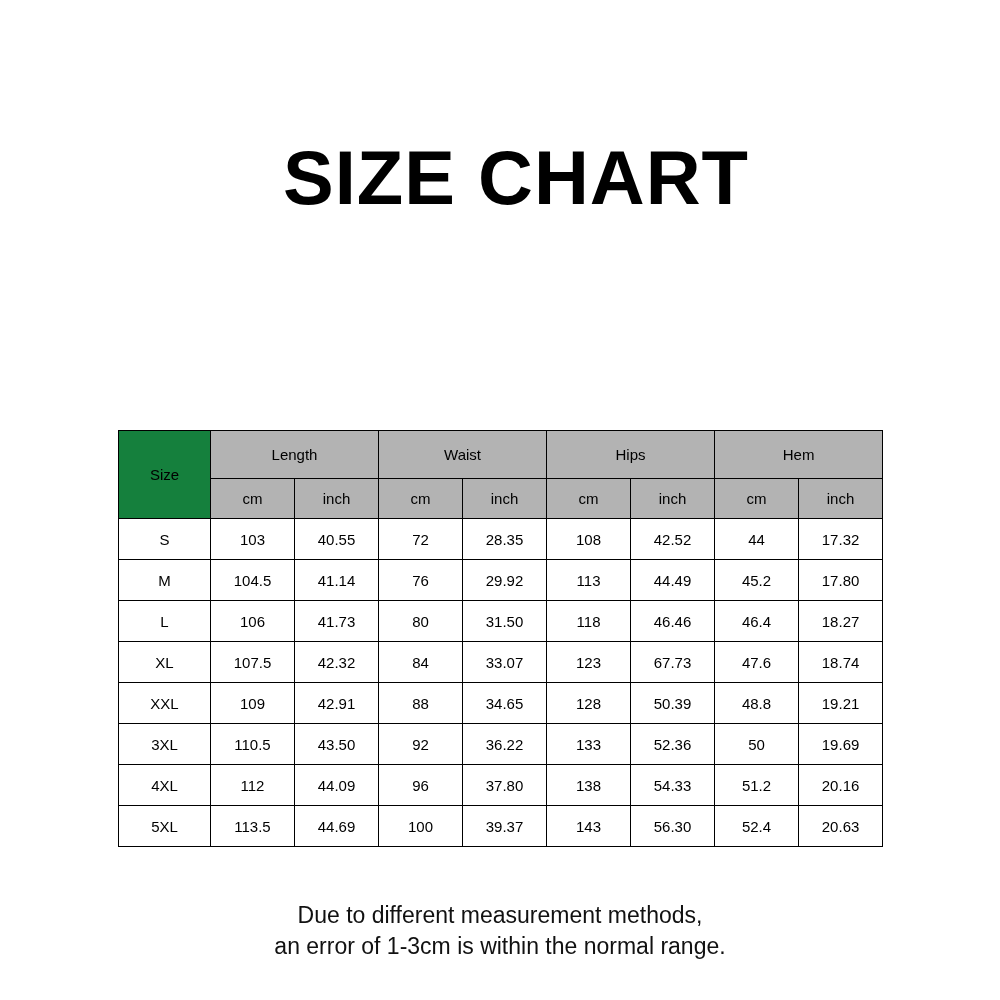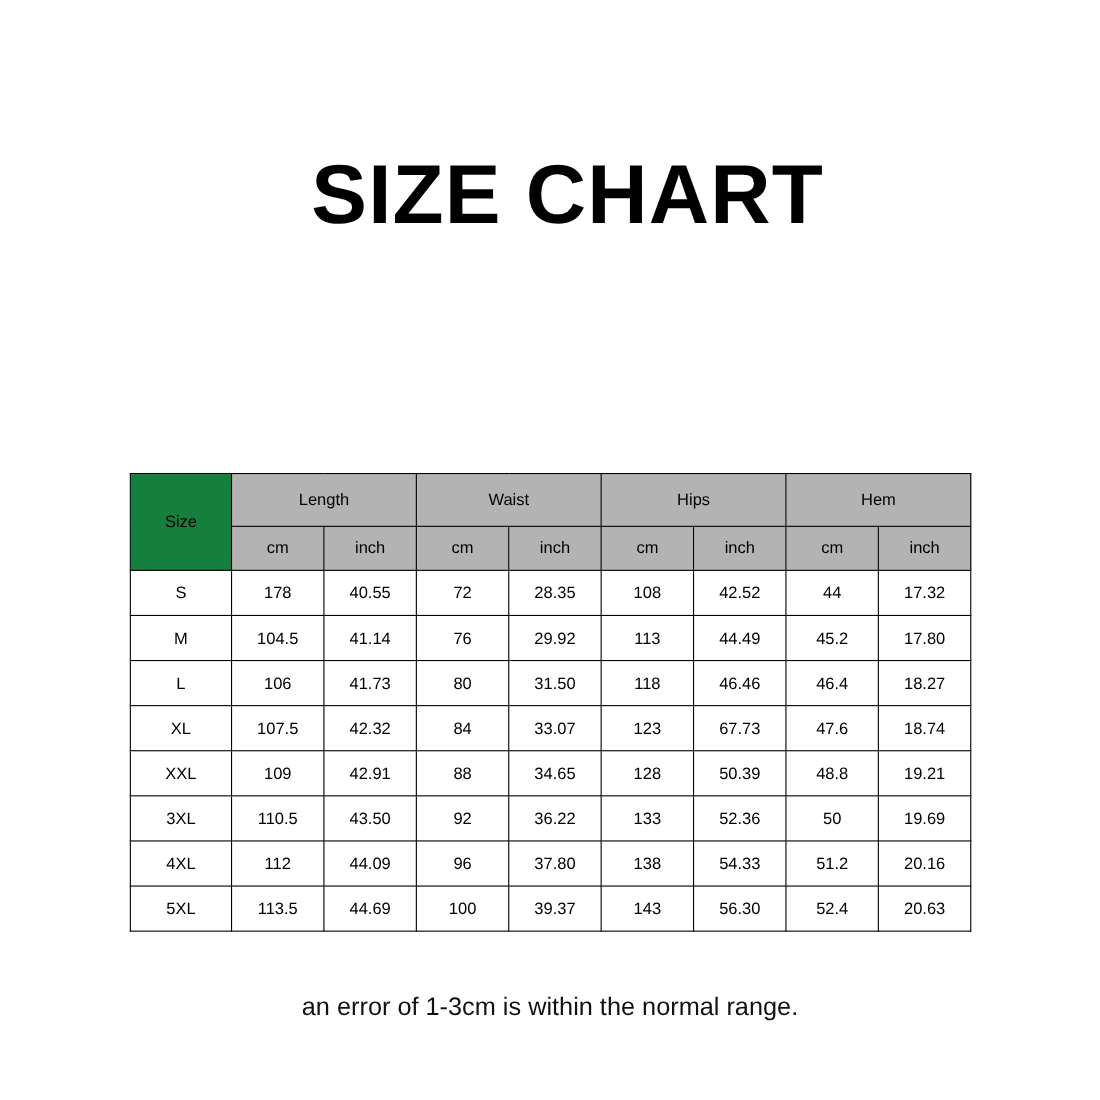--- a/index.html
+++ b/index.html
@@ -129,21 +129,21 @@
           <td class="hdr">inch</td>
           <td class="hdr">cm</td>
           <td class="hdr">inch</td>
           <td class="hdr">cm</td>
           <td class="hdr">inch</td>
         </tr>
       </thead>
       <tbody>
         <tr class="body-row">
           <td class="size-cell">S</td>
-          <td>178</td>
+          <td>103</td>
           <td>40.55</td>
           <td>72</td>
           <td>28.35</td>
           <td>108</td>
           <td>42.52</td>
           <td>44</td>
           <td>17.32</td>
         </tr>
         <tr class="body-row">
           <td class="size-cell">M</td>
@@ -220,16 +220,17 @@
           <td>143</td>
           <td>56.30</td>
           <td>52.4</td>
           <td>20.63</td>
         </tr>
       </tbody>
     </table>
   </div>
 
   <div class="note">
+    <div>Due to different measurement methods,</div>
     <div>an error of 1-3cm is within the normal range.</div>
   </div>
 
 </div>
 
 </body></html>

